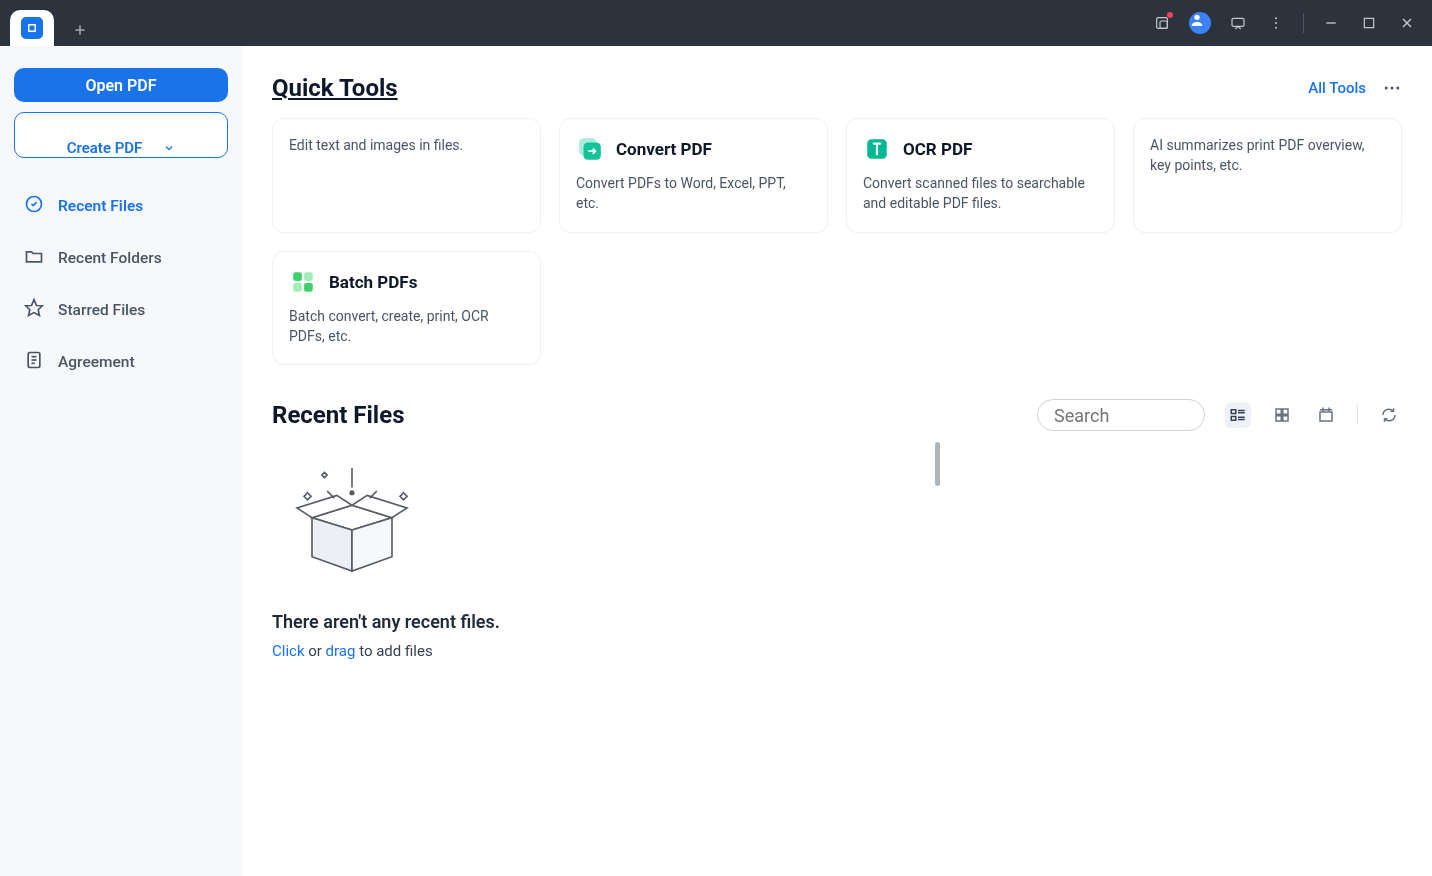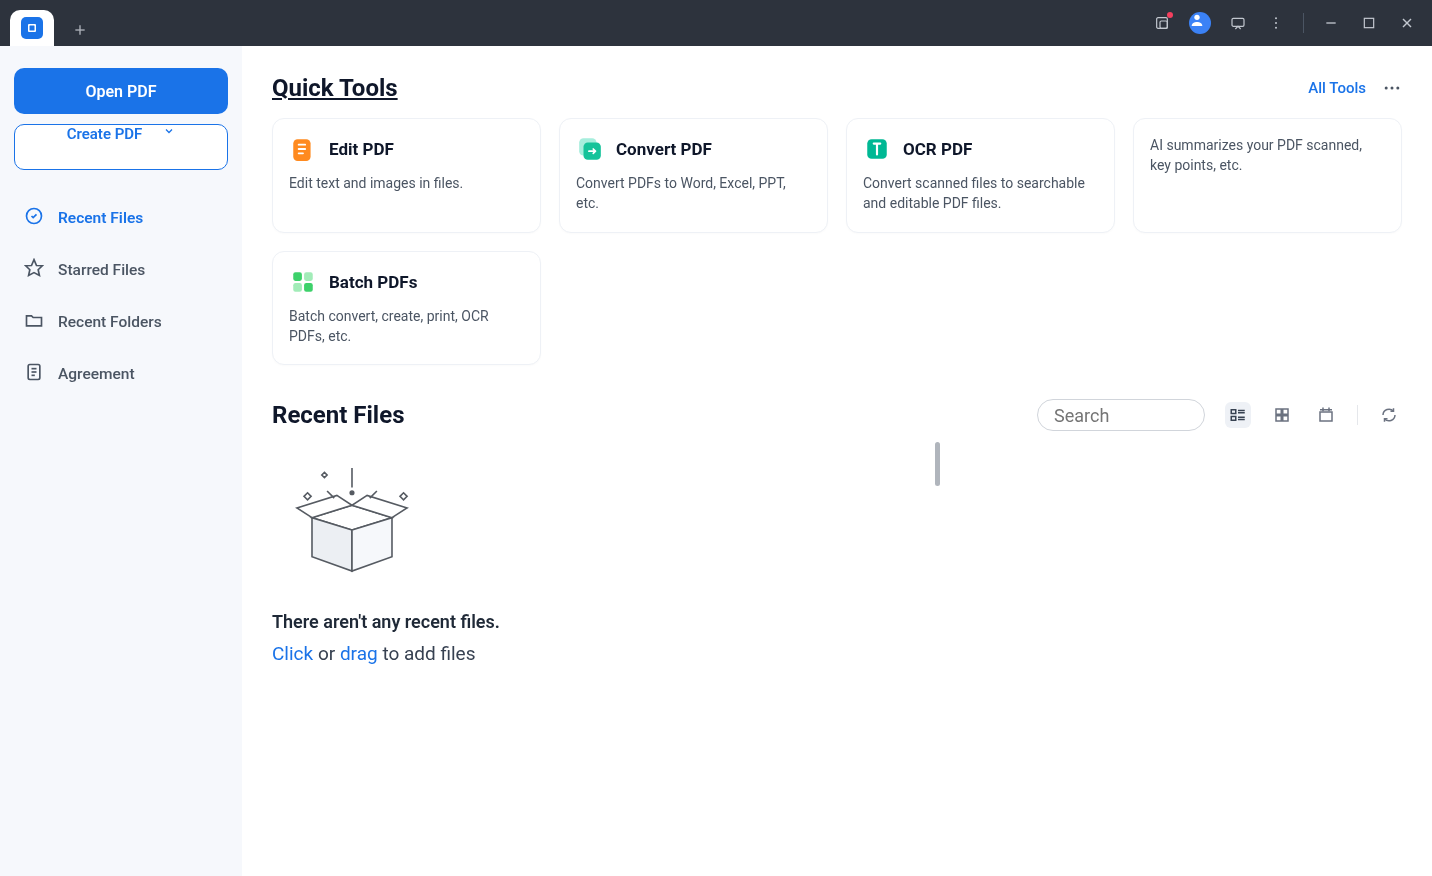--- a/index.html
+++ b/index.html
@@ -18,22 +18,22 @@
 .title-actions .btn { width: 34px; height: 34px; display:flex; align-items:center; justify-content:center; color:#c2c7cf; cursor:pointer; }
 .title-actions .avatar-btn { background:#3b82f6; border-radius:50%; width:22px; height:22px; color:#fff; }
 .title-actions .divider { width:1px; height:20px; background:#4b5563; margin:0 6px; }
 .title-actions .btn svg { width:16px; height:16px; }
 .notif-dot { position: relative; }
 .notif-dot::after { content:""; position:absolute; top:6px; right:6px; width:6px; height:6px; background:#f43f5e; border-radius:50%; }
 
 
 .body { flex:1; display:flex; overflow:hidden; background:#fff; }
 .sidebar { width:242px; background:#f6f8fc; border-right: none; padding: 22px 14px; display:flex; flex-direction:column; gap: 10px; }
-.btn-primary { height: 46px; background:#1a73e8; color:#fff; border:none; border-radius:10px; font-size:16px; font-weight:600; display:flex; align-items:center; justify-content:center; gap:8px; cursor:pointer; }
-.btn-secondary { height: 46px; background:#fff; color:#1a73e8; border:1.5px solid #1a73e8; border-radius:10px; font-size:15px; font-weight:600; display:flex; align-items:flex-start; justify-content:center; gap:21px; cursor:pointer; }
+.btn-primary { height: 34px; background:#1a73e8; color:#fff; border:none; border-radius:10px; font-size:16px; font-weight:600; display:flex; align-items:center; justify-content:center; gap:8px; cursor:pointer; }
+.btn-secondary { height: 46px; background:#fff; color:#1a73e8; border:1.5px solid #1a73e8; border-radius:10px; font-size:15px; font-weight:600; display:flex; align-items:flex-end; justify-content:center; gap:21px; cursor:pointer; }
 .chevron-down { font-size: 12px; }
 .nav { margin-top: 14px; display:flex; flex-direction:column; gap: 4px; }
 .nav-item { display:flex; align-items:center; gap:14px; padding: 12px 10px; border-radius:8px; color:#4b5563; font-size:15.5px; font-weight:500; cursor:pointer; }
 .nav-item.active { color:#1a73e8; font-weight:600; }
 .nav-item svg { width:20px; height:20px; flex-shrink:0; }
 
 .main { flex:1; padding: 28px 30px 20px 30px; overflow:auto; position: relative; }
 .section-head { display:flex; align-items:center; justify-content:space-between; margin-bottom: 16px; }
 .section-title { font-size: 24px; font-weight:700; color:#0f172a;text-decoration:underline; }
 .all-tools-link { color:#1a73e8; font-size:15px; font-weight:500; cursor:pointer; }
@@ -55,21 +55,21 @@
 .search-wrap input { border:none; outline:none; font-size:18px; flex:1; margin-left:6px; color:#4b5563; background:transparent; }
 .view-btns { display:flex; align-items:center; margin-left:20px; gap:18px; }
 .view-btns .vb { width:26px; height:26px; display:flex; align-items:center; justify-content:center; border-radius:6px; color:#6b7280; cursor:pointer; }
 .view-btns .vb.active { background:#eef1f6; color:#374151; }
 .view-btns .divider { width:1px; height:20px; background:#e5e7eb; }
 .view-btns svg { width:18px; height:18px; }
 
 .recent-empty { display:flex; flex-direction:column; align-items:flex-start; margin-top: 28px; }
 .empty-img { width:160px; height:130px; color:#6b7280; }
 .empty-title { margin-top: 22px; font-size:18px; font-weight:600; color:#1f2937; }
-.empty-sub { margin-top: 10px; font-size:19px; color:#374151; }
+.empty-sub { margin-top: 10px; font-size:15px; color:#374151; }
 .empty-sub .link { color:#1a73e8; cursor:pointer; }
 
 .scroll-indicator { position:absolute; right: 492px; top: 396px; width:5px; height:44px; background:#b0b5bc; border-radius:3px; }
 </style>
 </head>
 <body>
 
 <div class="titlebar">
   <div class="tabs">
     <div class="home-tab">
@@ -156,32 +156,32 @@
           <svg viewBox="0 0 24 24" fill="none" stroke="currentColor" stroke-width="2">
               <circle cx="12" cy="12" r="9"></circle>
               <polyline points="9 12 11 14 15 10"></polyline>
             </svg>
         </span>
         <span>Recent Files</span>
       </div>
       <div class="nav-item">
         <span>
           <svg viewBox="0 0 24 24" fill="none" stroke="currentColor" stroke-width="2">
-              <polygon points="12 2 15 9 22 9.3 17 14 18.5 21 12 17.5 5.5 21 7 14 2 9.3 9 9"></polygon>
-            </svg>
-        </span>
-        <span>Starred Files</span>
+              <path d="M3 7h6l2 2h10v10H3z"></path>
+            </svg>
+        </span>
+        <span>Recent Folders</span>
       </div>
       <div class="nav-item">
         <span>
           <svg viewBox="0 0 24 24" fill="none" stroke="currentColor" stroke-width="2">
-              <path d="M3 7h6l2 2h10v10H3z"></path>
-            </svg>
-        </span>
-        <span>Recent Folders</span>
+              <polygon points="12 2 15 9 22 9.3 17 14 18.5 21 12 17.5 5.5 21 7 14 2 9.3 9 9"></polygon>
+            </svg>
+        </span>
+        <span>Starred Files</span>
       </div>
       <div class="nav-item">
         <span>
           <svg viewBox="0 0 24 24" fill="none" stroke="currentColor" stroke-width="2">
               <rect x="5" y="3" width="14" height="18" rx="2"></rect>
               <line x1="9" y1="8" x2="15" y2="8"></line>
               <line x1="9" y1="12" x2="15" y2="12"></line>
               <line x1="9" y1="16" x2="13" y2="16"></line>
             </svg>
         </span>
@@ -202,29 +202,20 @@
               <circle cx="12" cy="12" r="1.8"></circle>
               <circle cx="19" cy="12" r="1.8"></circle>
             </svg>
         </span>
       </div>
     </div>
 
     <div class="tool-grid">
 
       <div class="tool-card">
-        <div class="tool-head">
-          <span class="icon">
-            <svg viewBox="0 0 24 24" width="26" height="26">
-                <rect x="3" y="3" width="16" height="20" rx="4" fill="#ff8a1f"></rect>
-                <path d="M8 8h6M8 12h6M8 16h4" stroke="#fff" stroke-width="1.7" stroke-linecap="round"></path>
-              </svg>
-          </span>
-          <span class="title">Edit PDF</span>
-        </div>
         <div class="tool-desc">Edit text and images in files.</div>
       </div>
 
       <div class="tool-card">
         <div class="tool-head">
           <span class="icon">
             <svg viewBox="0 0 24 24" width="26" height="26">
                 <rect x="2" y="2" width="16" height="16" rx="4" fill="#a7eedd"></rect>
                 <rect x="6" y="6" width="16" height="16" rx="4" fill="#15c39a"></rect>
                 <path d="M11 14h6m-2-2 2 2-2 2" stroke="#fff" stroke-width="1.6" fill="none" stroke-linecap="round" stroke-linejoin="round"></path>
@@ -242,21 +233,21 @@
                 <rect x="3" y="3" width="18" height="18" rx="4" fill="#00b894"></rect>
                 <path d="M9 7h6M12 7v10" stroke="#fff" stroke-width="2" stroke-linecap="round"></path>
               </svg>
           </span>
           <span class="title">OCR PDF</span>
         </div>
         <div class="tool-desc">Convert scanned files to searchable and editable PDF files.</div>
       </div>
 
       <div class="tool-card">
-        <div class="tool-desc">AI summarizes your PDF scanned, key points, etc.</div>
+        <div class="tool-desc">AI summarizes print PDF overview, key points, etc.</div>
       </div>
 
       <div class="tool-card">
         <div class="tool-head">
           <span class="icon">
             <svg viewBox="0 0 24 24" width="26" height="26">
                 <rect x="3" y="3" width="8" height="8" rx="2" fill="#3dd16a"></rect>
                 <rect x="13" y="3" width="8" height="8" rx="2" fill="#a2ecb8"></rect>
                 <rect x="3" y="13" width="8" height="8" rx="2" fill="#a2ecb8"></rect>
                 <rect x="13" y="13" width="8" height="8" rx="2" fill="#3dd16a"></rect>

